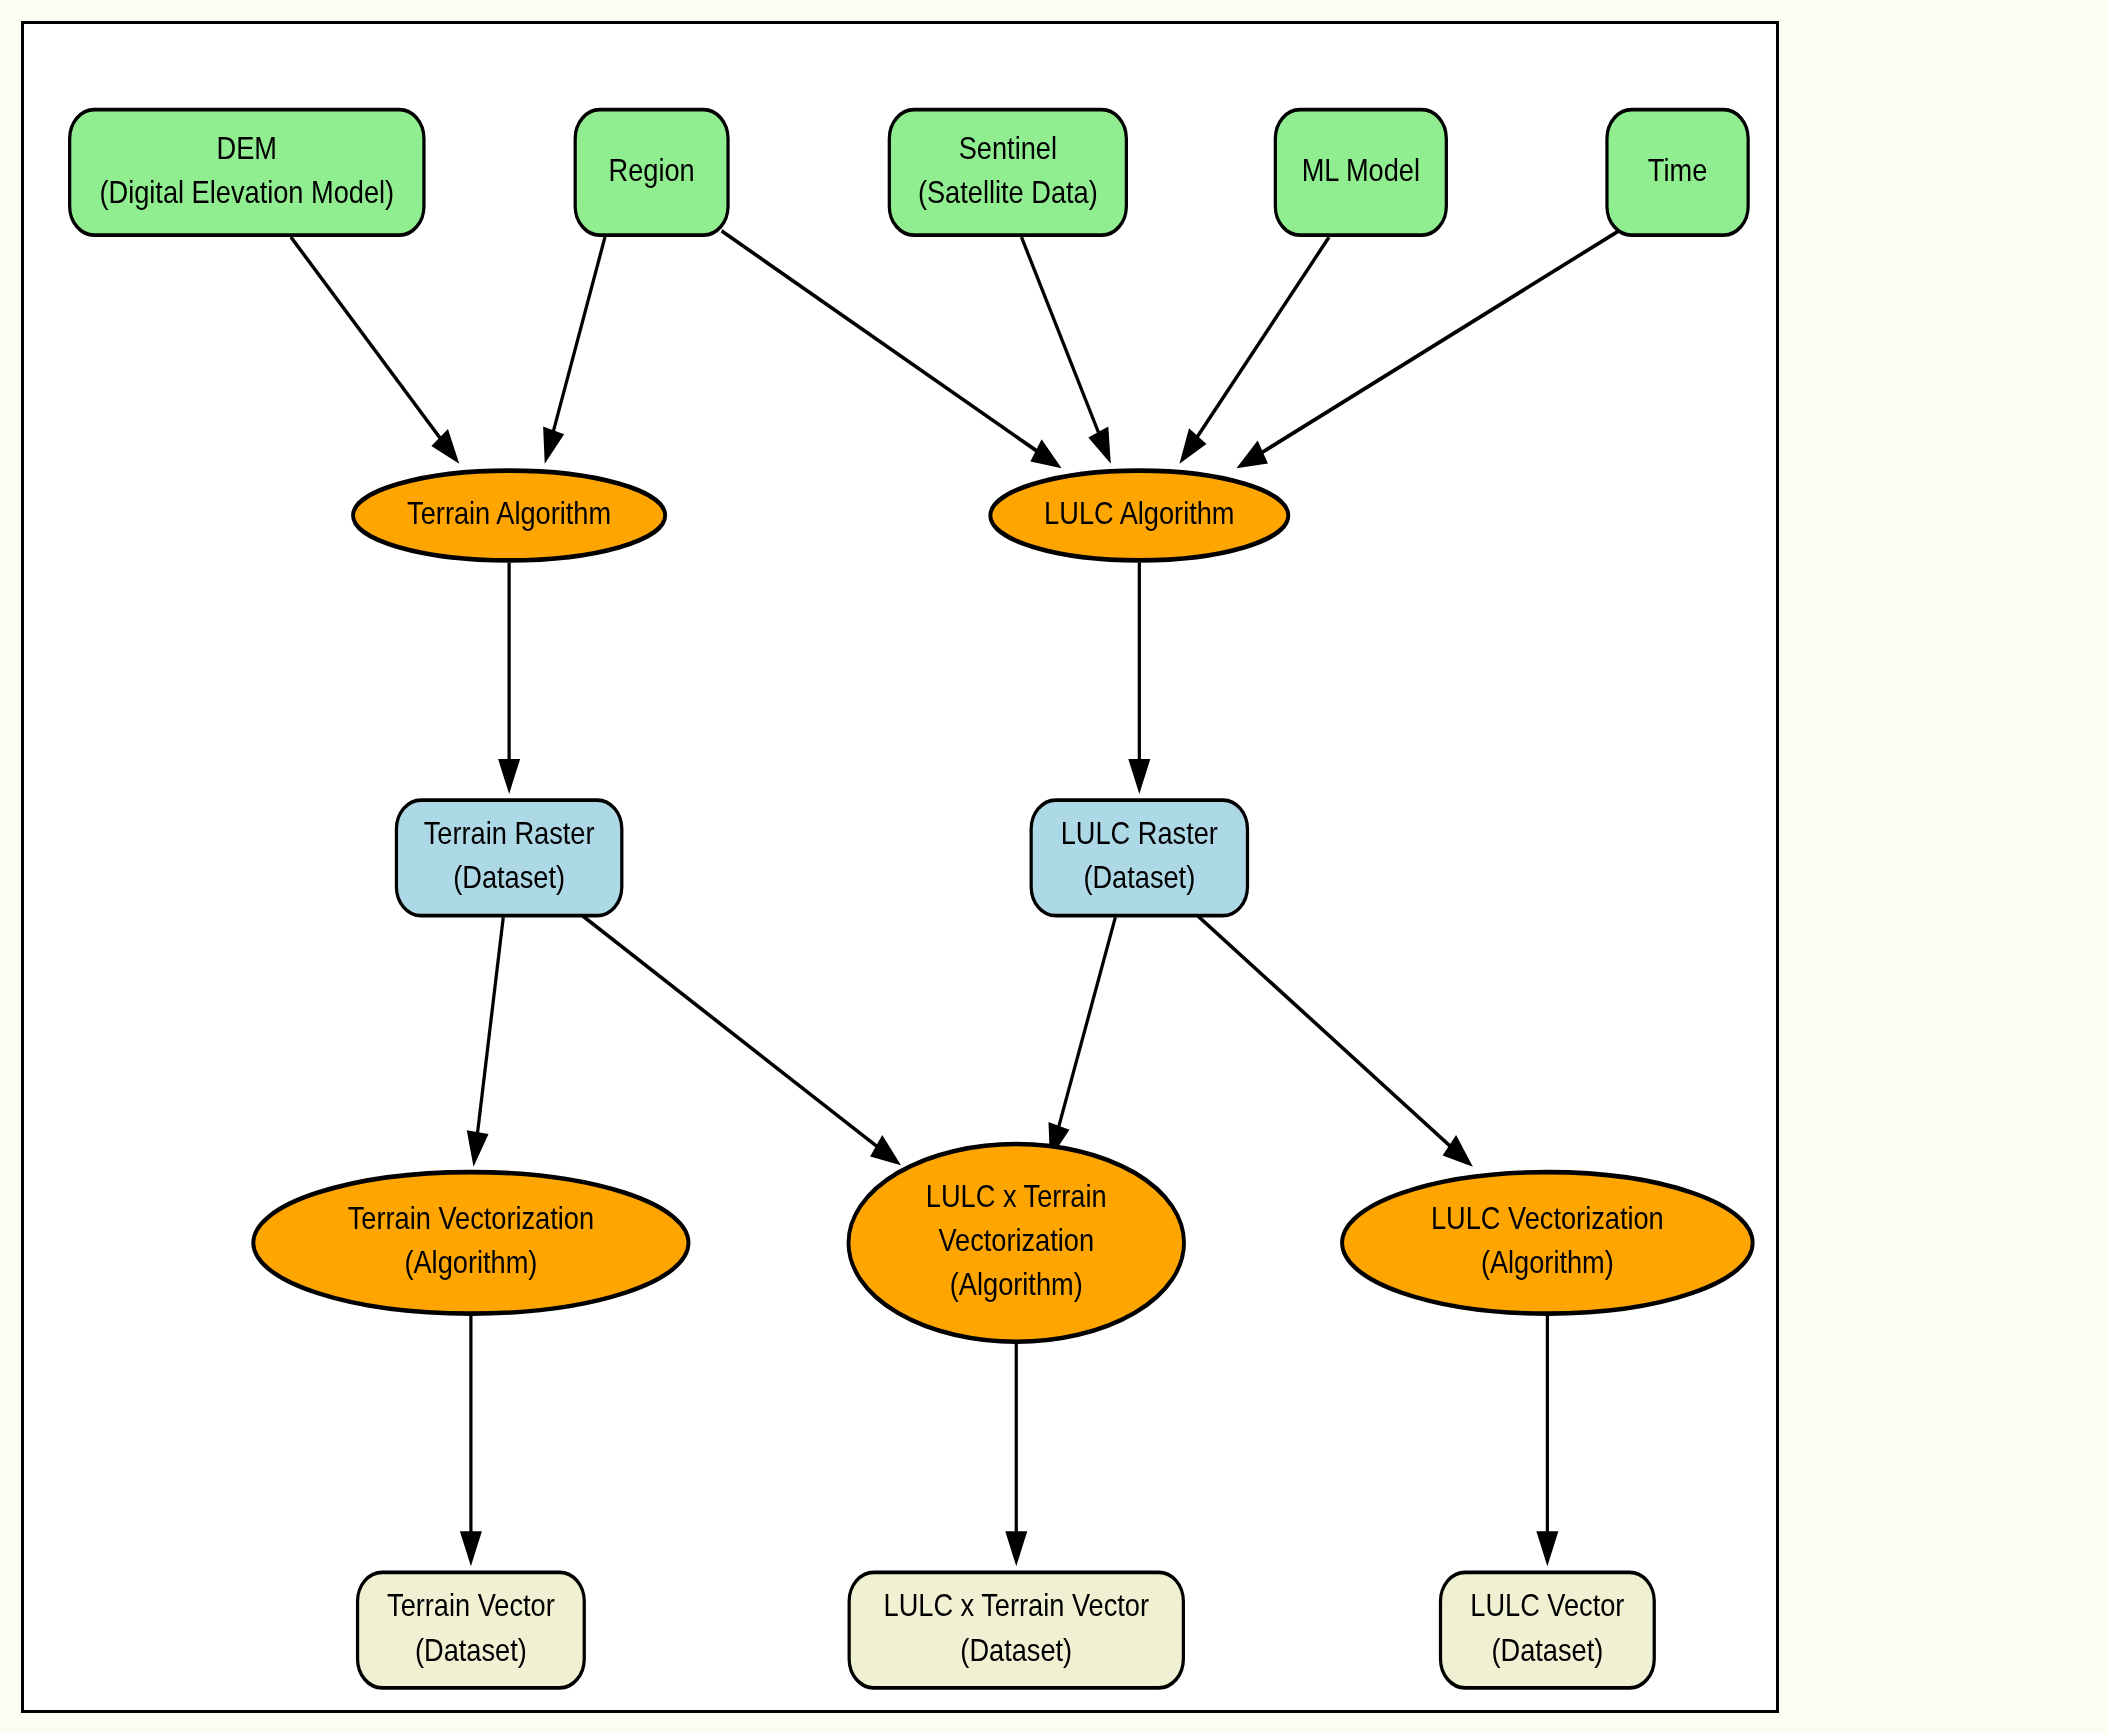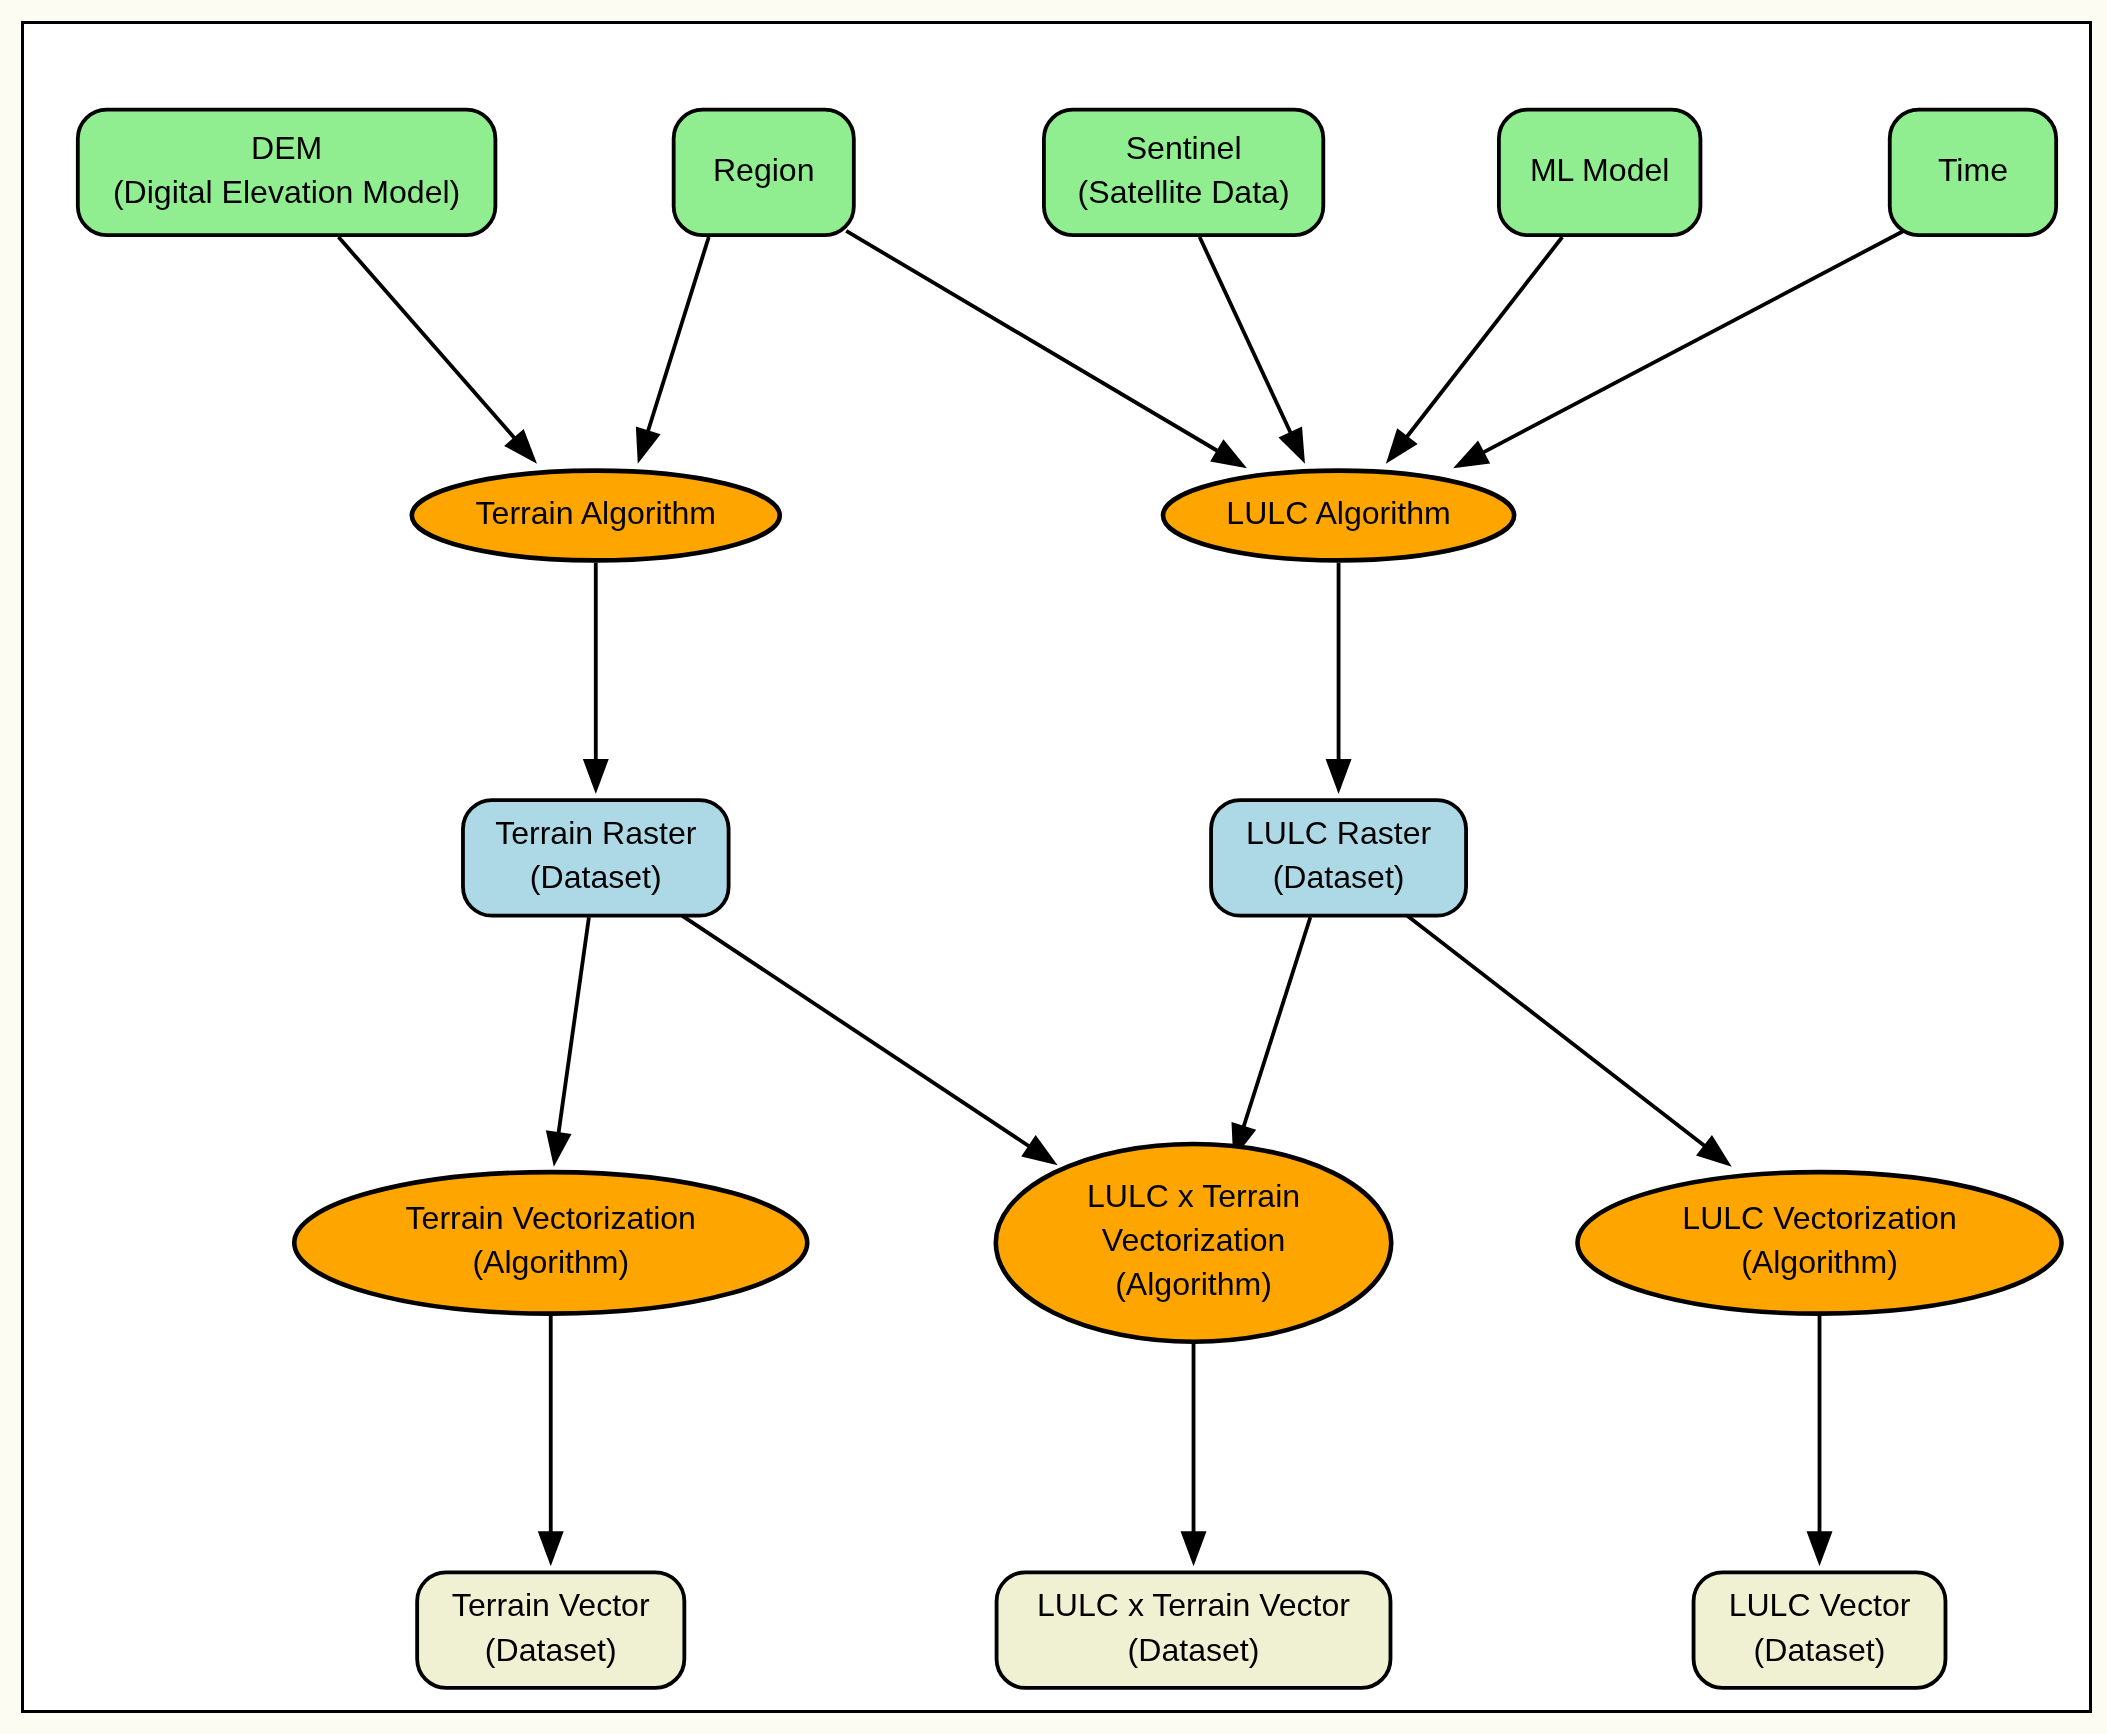--- a/index.html
+++ b/index.html
@@ -11,21 +11,21 @@
     position: relative;
     width: 2108px;
     height: 1735px;
     background: #fcfcf2;
     font-family: "Liberation Sans", sans-serif;
   }
   #graph-frame {
     position: absolute;
     left: 21.4px;
     top: 21.4px;
-    width: 2071px;
+    width: 1758px;
     height: 1692px;
     background: #ffffff;
     border: 3.8px solid #000000;
     box-sizing: border-box;
     overflow: hidden;
   }
   svg#graph-canvas {
     display: block;
     width: 100%;
     height: 100%;

